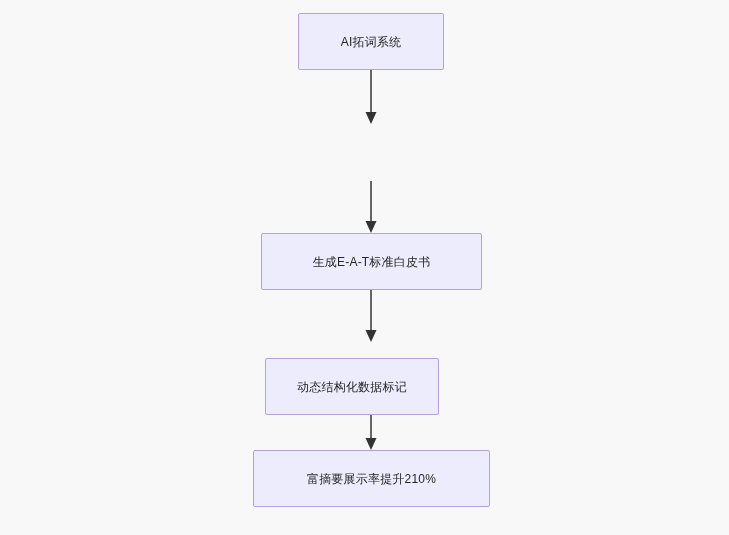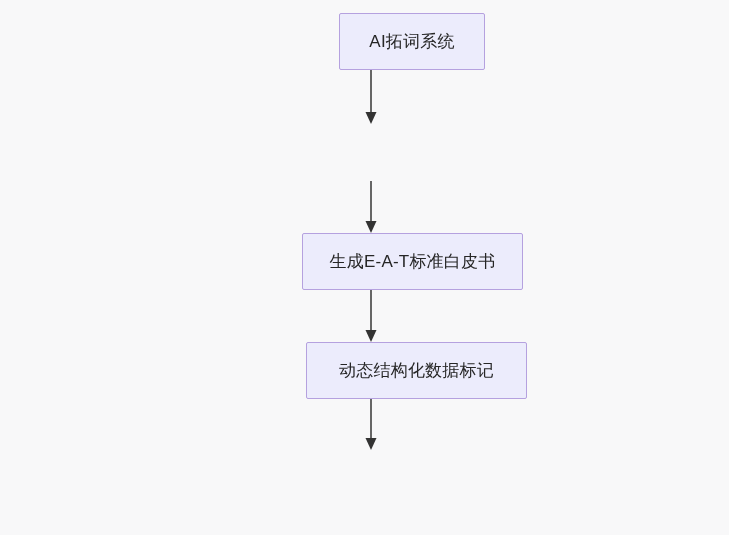--- a/index.html
+++ b/index.html
@@ -21,25 +21,24 @@
   .flow-node {
     position: absolute;
     box-sizing: border-box;
     background: #ececfc;
     border: 1.4px solid #b5a1df;
     border-radius: 2px;
     display: flex;
     align-items: center;
     justify-content: center;
     color: #262626;
-    font-size: 17px;
+    font-size: 12px;
     line-height: 1;
     letter-spacing: 0.2px;
     white-space: nowrap;
-    margin-left: 41px;
   }
   .node-label {
     display: block;
     padding: 0 10px;
   }
   .flow-connector {
     position: absolute;
     width: 26px;
     left: 358px;
     overflow: visible;
@@ -84,18 +83,21 @@
 
   <div class="flow-node" style="left:298px;top:13px;width:146px;height:57px;">
     <span class="node-label">AI拓词系统</span>
   </div>
 
 
   <div class="flow-node" style="left:261px;top:233px;width:221px;height:57px;">
     <span class="node-label">生成E-A-T标准白皮书</span>
   </div>
 
-  <div class="flow-node" style="left:265px;top:342px;width:221px;height:57px;">
+  <div class="flow-node" style="left:265px;top:358px;width:174px;height:57px;">
     <span class="node-label">动态结构化数据标记</span>
   </div>
 
+  <div class="flow-node" style="left:253px;top:450px;width:237px;height:57px;">
+    <span class="node-label">富摘要展示率提升210%</span>
+  </div>
 
 </div>
 
 </body></html>

